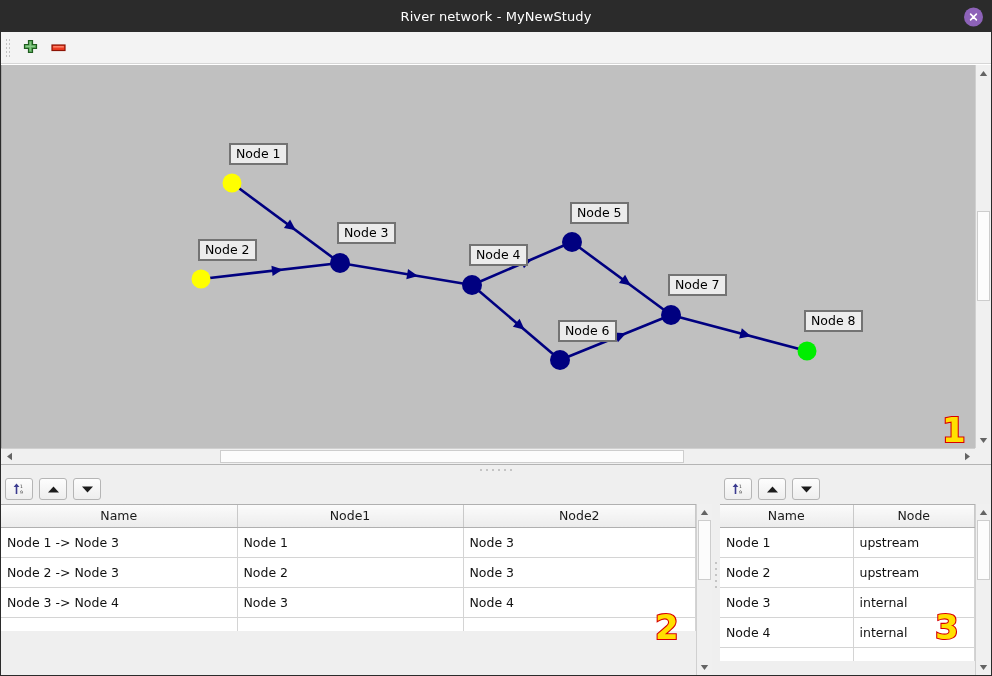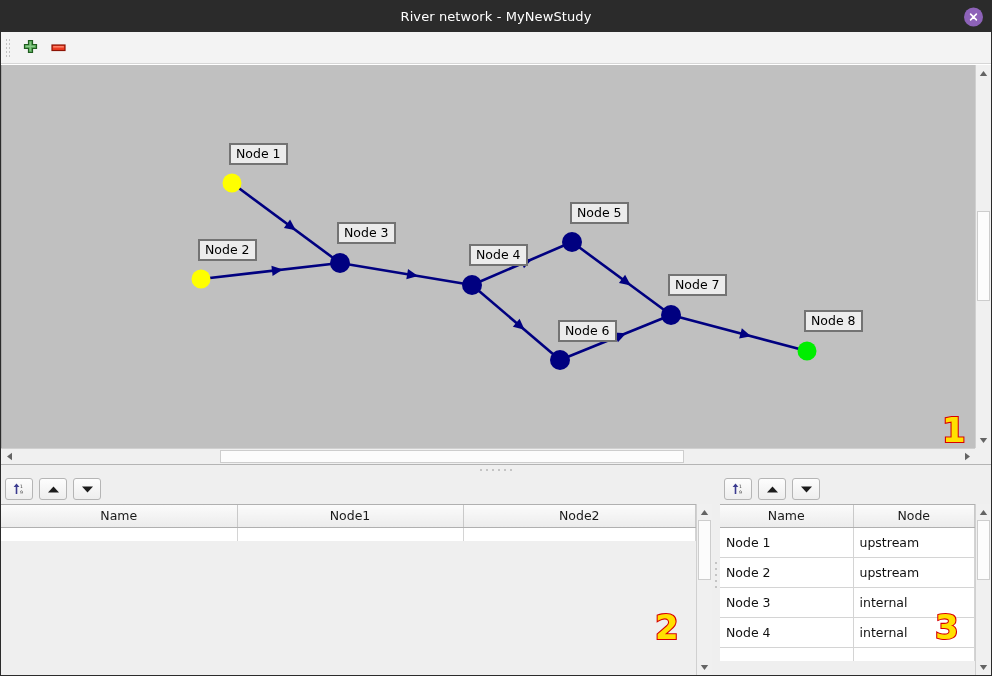--- a/index.html
+++ b/index.html
@@ -345,20 +345,35 @@
                 <col>
               </colgroup>
             <thead>
               <tr>
                 <th>Name</th>
                 <th>Node1</th>
                 <th>Node2</th>
               </tr>
             </thead>
             <tbody id="links-body">
+                <tr>
+                  <td>Node 1 -&gt; Node 3</td>
+                  <td>Node 1</td>
+                  <td>Node 3</td>
+                </tr>
+                <tr>
+                  <td>Node 2 -&gt; Node 3</td>
+                  <td>Node 2</td>
+                  <td>Node 3</td>
+                </tr>
+                <tr>
+                  <td>Node 3 -&gt; Node 4</td>
+                  <td>Node 3</td>
+                  <td>Node 4</td>
+                </tr>
                 <tr class="filler">
                   <td></td>
                   <td></td>
                   <td></td>
                 </tr>
               </tbody>
           </table>
         </div>
         <div class="vscroll">
           <div class="sb-btn">

